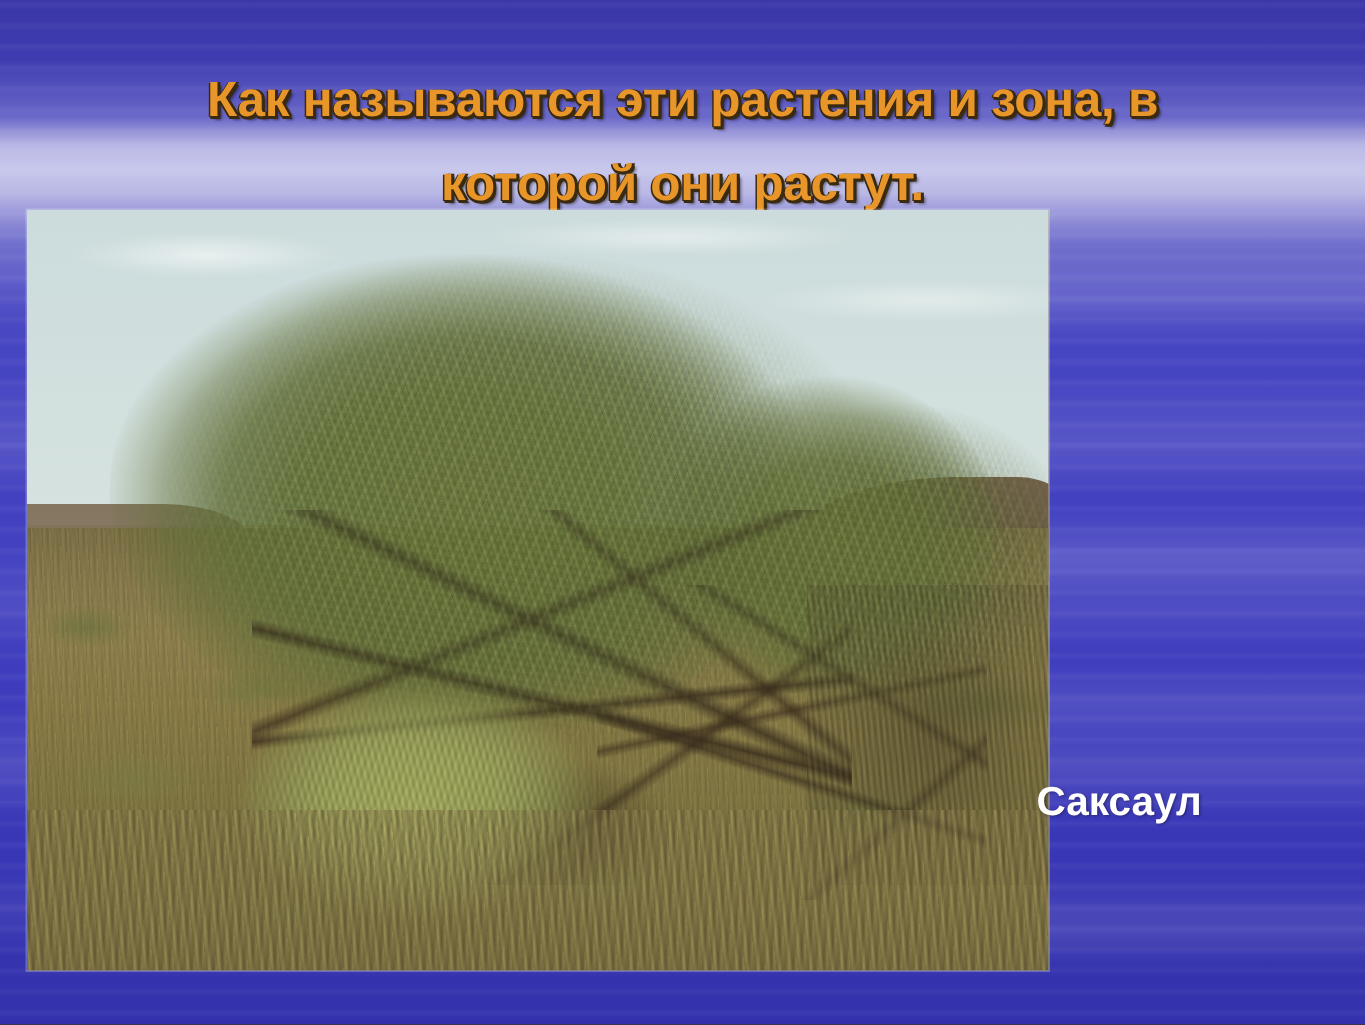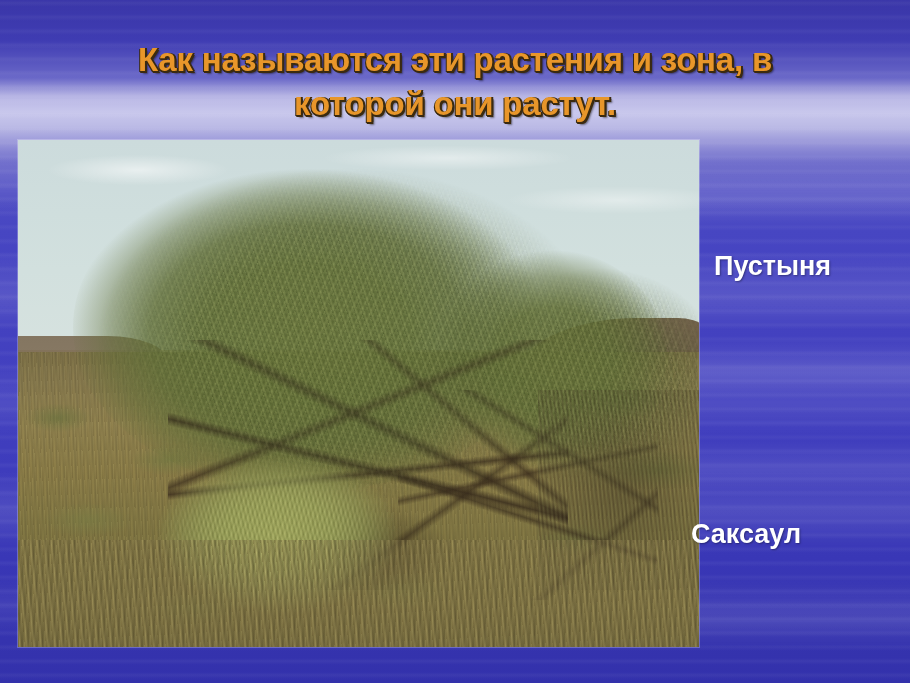--- a/index.html
+++ b/index.html
@@ -88,21 +88,21 @@
 
   
   .title {
     position: absolute;
     left: 0;
     top: 38px;
     width: 910px;
     text-align: center;
     font-size: 33px;
     font-weight: 700;
-    line-height: 44px;
+    line-height: 56px;
     color: #e8962a;
     letter-spacing: -0.2px;
     text-shadow:
        2px 2px 0 #3a2a10,
        2px 0   0 #3a2a10,
        0   2px 0 #3a2a10,
       -1px 1px 0 #3a2a10,
        3px 3px 2px rgba(0,0,0,0.45);
     white-space: pre-line;
   }
@@ -356,17 +356,16 @@
     <div class="ph-layer ph-trunks"></div>
     <div class="ph-layer ph-trunks2"></div>
     <div class="ph-layer ph-crown-tex"></div>
     <div class="ph-layer ph-lowbush"></div>
     <div class="ph-layer ph-lowbush-tex"></div>
     <div class="ph-layer ph-rightscrub"></div>
     <div class="ph-layer ph-foreground"></div>
     <div class="ph-layer ph-vignette"></div>
   </div>
 
-  <div class="caption caption-desert">Пустыня</div>
 
   <div class="caption caption-saxaul">Саксаул</div>
 
 </div>
 
 </body></html>

